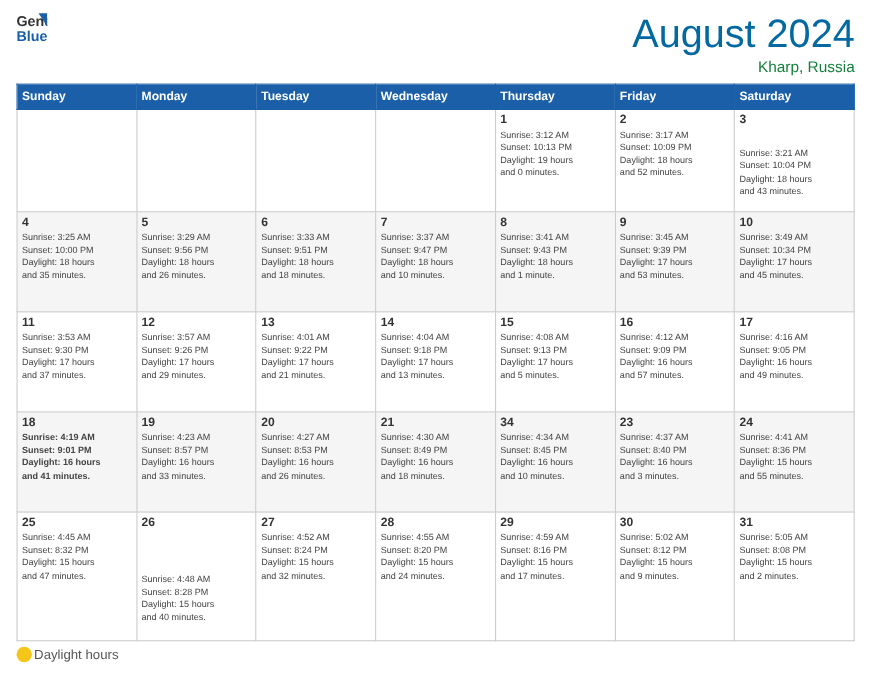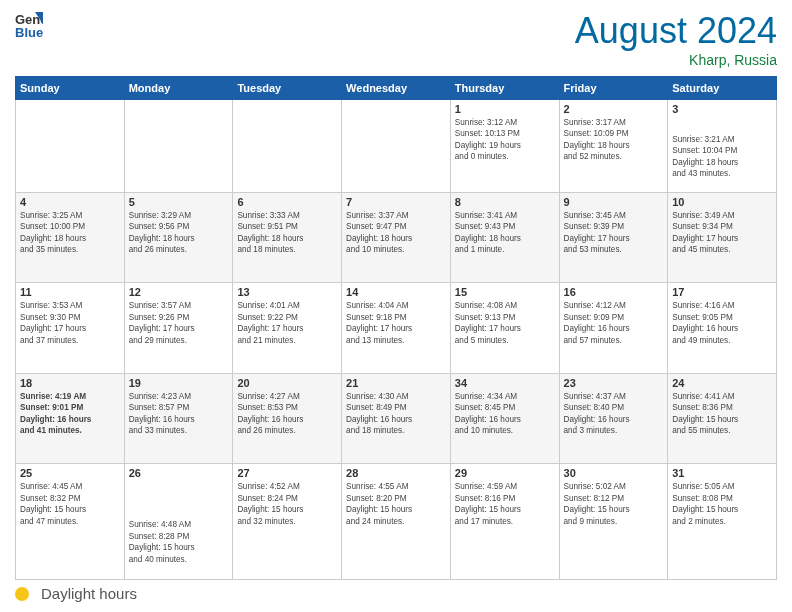--- a/index.html
+++ b/index.html
@@ -83,23 +83,23 @@
       line-height: 1.4;
       color: #444;
       font-size: 8.2px;
     }
     .empty-cell {
       background: #fff !important;
     }
     .footer {
       display: flex;
       align-items: center;
-      gap: 12px;
+      gap: 2px;
       margin-top: 5px;
-      font-size: 15px;
+      font-size: 12px;
       color: #555;
     }
     .sun-icon {
       width: 14px;
       height: 14px;
       background: #f5c518;
       border-radius: 50%;
       display: inline-block;
       flex-shrink: 0;
     }
@@ -201,21 +201,21 @@
           <td>
             <span class="day-number">9</span>
             <div class="day-info" style="white-space: pre-line;">Sunrise: 3:45 AM
 Sunset: 9:39 PM
 Daylight: 17 hours
 and 53 minutes.</div>
           </td>
           <td>
             <span class="day-number">10</span>
             <div class="day-info" style="white-space: pre-line;">Sunrise: 3:49 AM
-Sunset: 9:34 PM
+Sunset: 10:34 PM
 Daylight: 17 hours
 and 45 minutes.</div>
           </td>
         </tr>
         <tr>
           <td>
             <span class="day-number">11</span>
             <div class="day-info" style="white-space: pre-line;">Sunrise: 3:53 AM
 Sunset: 9:30 PM
 Daylight: 17 hours

